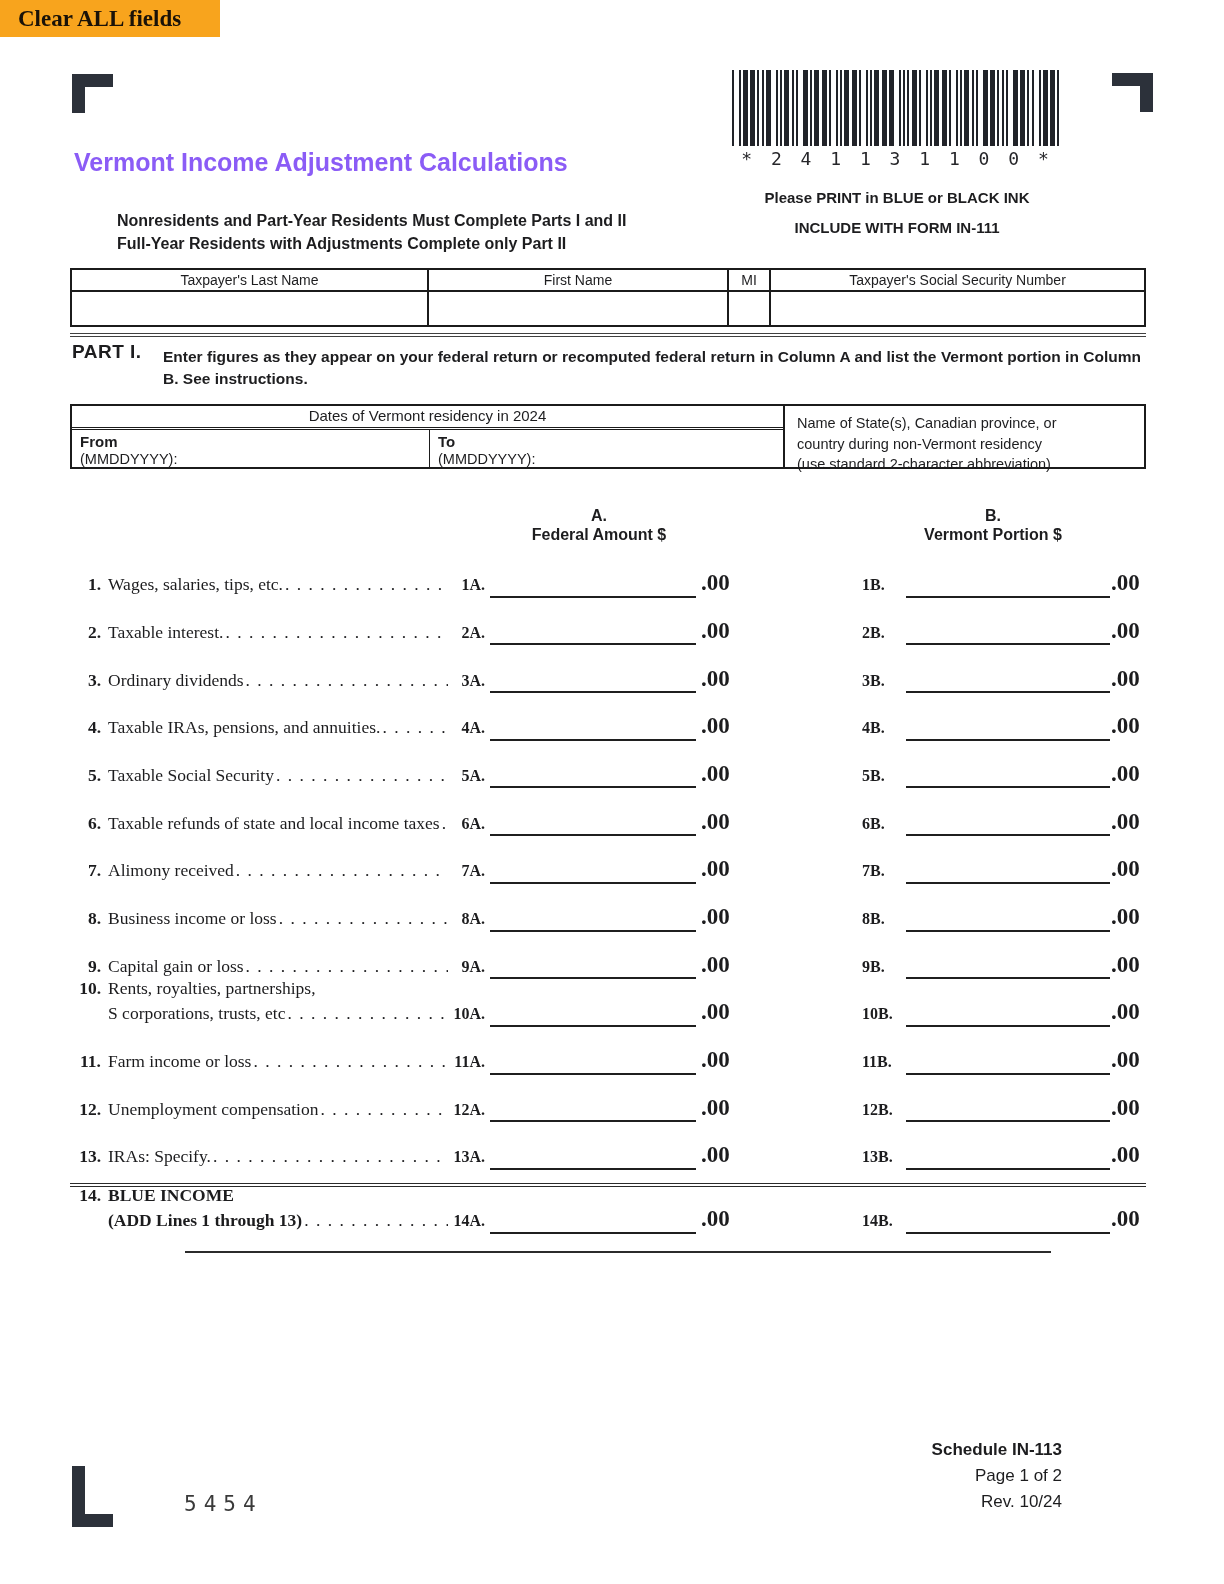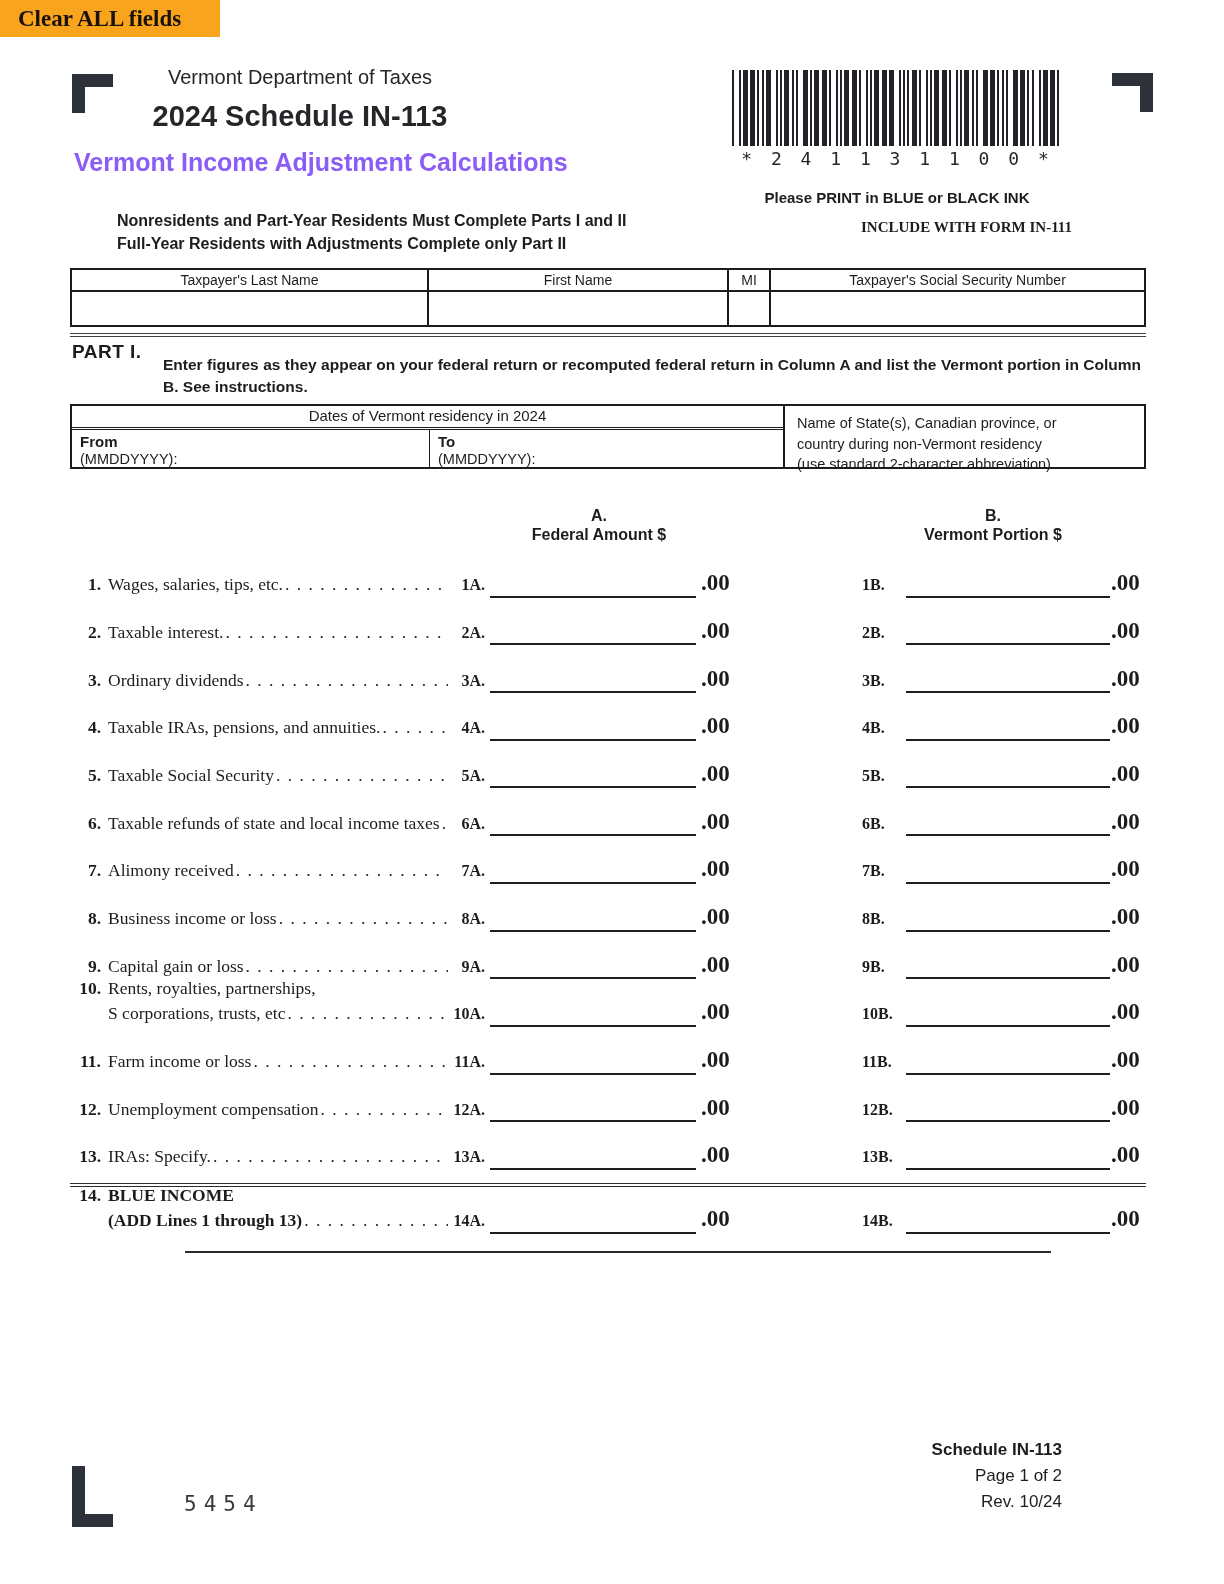--- a/index.html
+++ b/index.html
@@ -31,22 +31,22 @@
   
   .barcode-wrap { position:absolute; left:732px; top:70px; width:330px; }
   .bc-bars { display:flex; height:76px; align-items:stretch; }
   .bc-bar { background:#212329; }
   .bc-space { background:transparent; }
   .bc-text { margin-top:2px; font-family:"DejaVu Sans Mono", monospace; font-size:18px;
              letter-spacing:4px; color:#26262a; text-align:center; white-space:nowrap; }
 
   .note-print   { position:absolute; left:722px; top:189px; width:350px; text-align:center;
                   font-size:15px; font-weight:bold; }
-  .note-include { position:absolute; left:722px; top:219px; width:350px; text-align:right;
-                  font-size:15px; font-weight:bold;font-family:Liberation Serif, serif; }
+  .note-include { position:absolute; left:722px; top:219px; width:350px; text-align:center;
+                  font-size:15px; font-weight:bold; }
 
   .instr1 { position:absolute; left:117px; top:212px; font-size:16px; font-weight:bold; }
   .instr2 { position:absolute; left:117px; top:235px; font-size:16px; font-weight:bold; }
 
   
   .tp-table { position:absolute; left:70px; top:268px; width:1076px; border:2px solid #1b1b1b; }
   .tp-row { display:flex; }
   .tp-head { border-bottom:2px solid #1b1b1b; height:22px; }
   .tp-body { height:33px; }
   .tp-cell { font-size:14px; text-align:center; line-height:20px; overflow:hidden; }
@@ -54,21 +54,21 @@
   .tc1 { width:355px; } .tc2 { width:300px; } .tc3 { width:42px; } .tc4 { flex:1; }
   .tp-input { width:100%; height:100%; border:none; background:transparent;
               font-family:"Liberation Sans", sans-serif; font-size:16px; padding:2px 6px; outline:none; }
 
   .rule-heavy { position:absolute; left:70px; top:333px; width:1076px; height:4px;
                 border-top:1.5px solid #404040; border-bottom:1.5px solid #404040; }
 
   
   .part1-label { position:absolute; left:72px; top:341px; font-size:19px; font-weight:bold;
                  letter-spacing:0.5px; }
-  .part1-text  { position:absolute; left:163px; top:354px; width:978px; font-size:15.5px;
+  .part1-text  { position:absolute; left:163px; top:346px; width:978px; font-size:15.5px;
                  font-weight:bold; line-height:21.5px; text-align:justify; }
 
   
   .res-table { position:absolute; left:70px; top:404px; width:1076px; height:65px;
                border:2px solid #1b1b1b; display:flex; }
   .res-left  { width:713px; border-right:2px solid #1b1b1b; display:flex; flex-direction:column; }
   .res-head  { height:32px; text-align:center; font-size:15px; line-height:20px;
                border-bottom:1.5px solid #1b1b1b; }
   .res-gap   { height:3px; border-bottom:1.5px solid #1b1b1b; }
   .res-cells { flex:1; display:flex; }
@@ -125,22 +125,20 @@
 <body>
 
 <div class="page">
 
   <button class="clear-btn">Clear ALL fields</button>
 
   <div class="c-tl"></div>
   <div class="c-tr"></div>
   <div class="c-bl"></div>
 
-  <div class="hdr-agency">Vermont Department of Taxes</div>
-  <div class="hdr-title">2024 Schedule IN-113</div>
   <div class="hdr-sub">Vermont Income Adjustment Calculations</div>
 
   <div class="barcode-wrap">
     <div class="bc-bars">
         <div class="bc-bar" style="width: 2px;"></div>
         <div class="bc-space" style="width: 5px;"></div>
         <div class="bc-bar" style="width: 2px;"></div>
         <div class="bc-space" style="width: 2px;"></div>
         <div class="bc-bar" style="width: 5px;"></div>
         <div class="bc-space" style="width: 2px;"></div>

